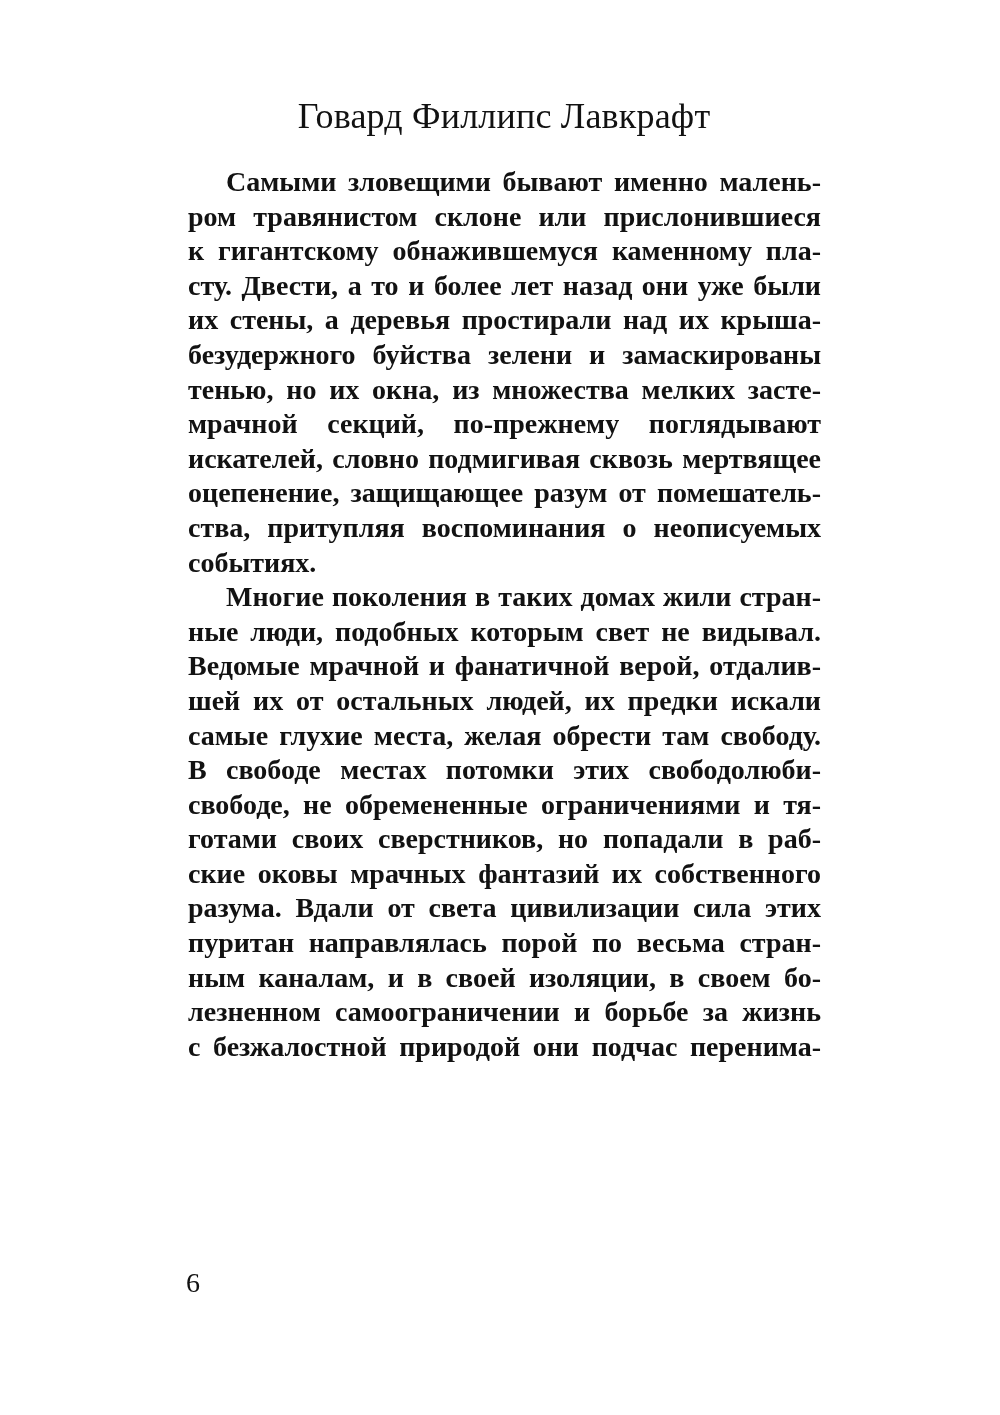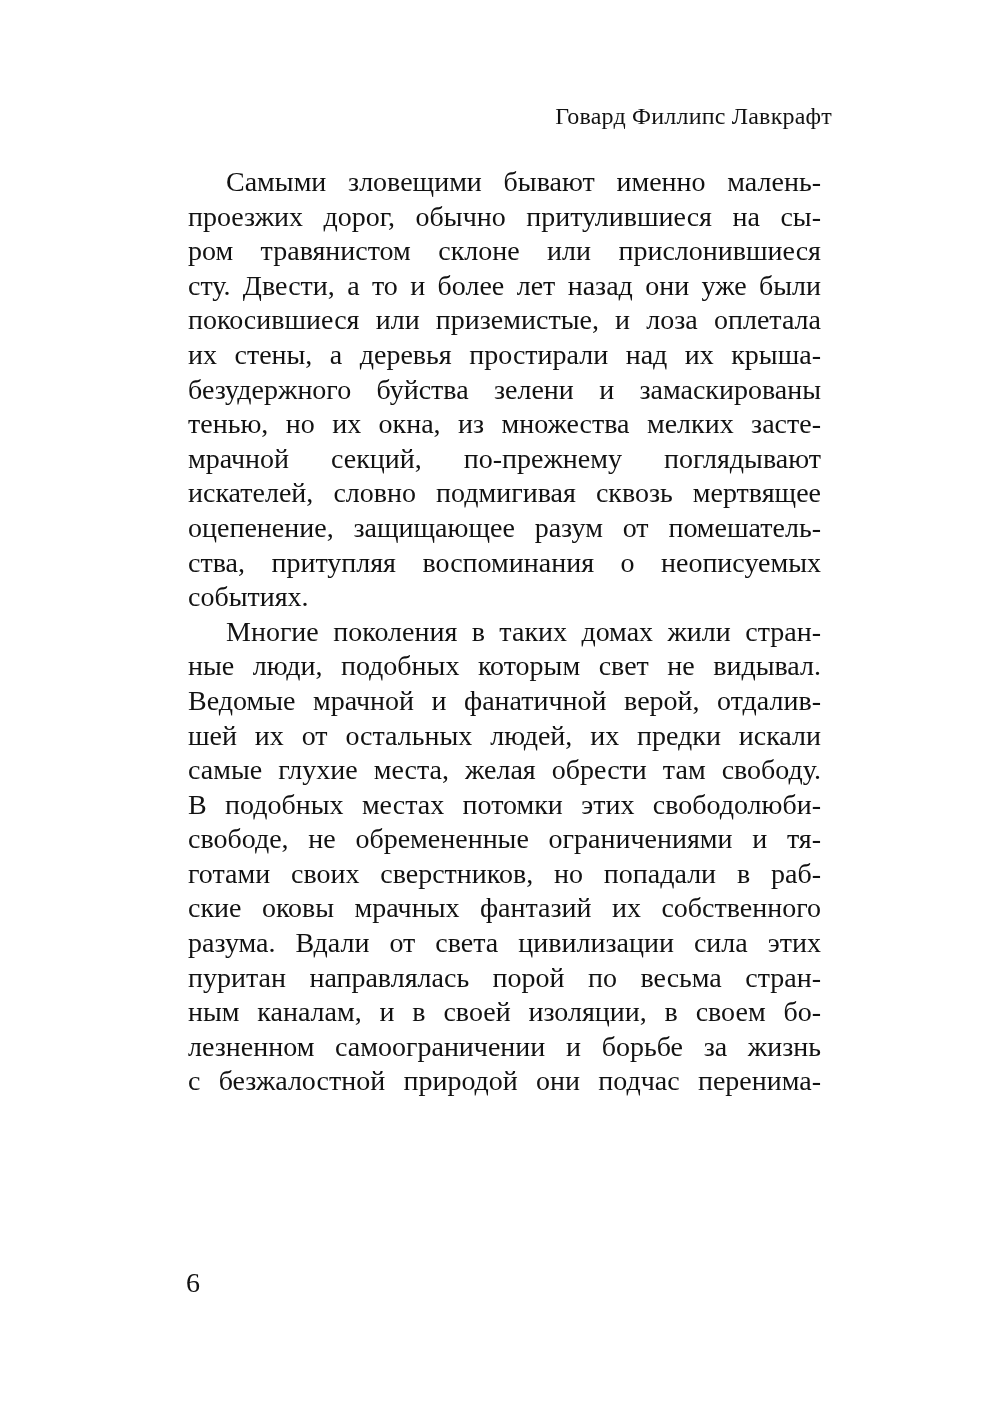--- a/index.html
+++ b/index.html
@@ -16,42 +16,43 @@
     color: #121212;
   }
   .page {
     position: absolute;
     inset: 0;
     background: #ffffff;
   }
   .header {
     position: absolute;
     top: 99px;
-    left: 192px;
+    left: 184px;
     width: 640px;
-    text-align: right;
-    font-size: 24px;
+    text-align: center;
+    font-size: 36px;
     line-height: 34.6px;
     letter-spacing: 0.2px;
     white-space: nowrap;
   }
   .text-block {
     position: absolute;
     top: 165px;
     left: 188px;
     width: 633px;
     font-size: 28px;
     line-height: 34.6px;
   }
   .line {
     height: 34.6px;
     text-align: justify;
     text-align-last: justify;
     overflow: visible;
     white-space: normal;
+    font-weight: bold;
   }
   .line.indent {
     padding-left: 38px;
   }
   .line.para-end {
     text-align: center;
     text-align-last: left;
   }
   .page-number {
     position: absolute;
@@ -62,38 +63,37 @@
   }
 </style>
 </head>
 <body>
 
 <div class="page">
   <div class="header">Говард Филлипс Лавкрафт</div>
 
   <div class="text-block">
       <div class="line indent">Самыми зловещими бывают именно малень-</div>
-      <div class="line">проезжих дорог, обычно притулившиеся на сы-</div>
       <div class="line">ром травянистом склоне или прислонившиеся</div>
+      <div class="line">к гигантскому обнажившемуся каменному пла-</div>
       <div class="line">сту. Двести, а то и более лет назад они уже были</div>
-      <div class="line">покосившиеся или приземистые, и лоза оплетала</div>
       <div class="line">их стены, а деревья простирали над их крыша-</div>
       <div class="line">безудержного буйства зелени и замаскированы</div>
       <div class="line">тенью, но их окна, из множества мелких засте-</div>
       <div class="line">мрачной секций, по-прежнему поглядывают</div>
       <div class="line">искателей, словно подмигивая сквозь мертвящее</div>
       <div class="line">оцепенение, защищающее разум от помешатель-</div>
       <div class="line">ства, притупляя воспоминания о неописуемых</div>
       <div class="line para-end">событиях.</div>
       <div class="line indent">Многие поколения в таких домах жили стран-</div>
       <div class="line">ные люди, подобных которым свет не видывал.</div>
       <div class="line">Ведомые мрачной и фанатичной верой, отдалив-</div>
       <div class="line">шей их от остальных людей, их предки искали</div>
       <div class="line">самые глухие места, желая обрести там свободу.</div>
-      <div class="line">В подобных местах потомки этих свободолюби-</div>
+      <div class="line">В свободе местах потомки этих свободолюби-</div>
       <div class="line">свободе, не обремененные ограничениями и тя-</div>
       <div class="line">готами своих сверстников, но попадали в раб-</div>
       <div class="line">ские оковы мрачных фантазий их собственного</div>
       <div class="line">разума. Вдали от света цивилизации сила этих</div>
       <div class="line">пуритан направлялась порой по весьма стран-</div>
       <div class="line">ным каналам, и в своей изоляции, в своем бо-</div>
       <div class="line">лезненном самоограничении и борьбе за жизнь</div>
       <div class="line">с безжалостной природой они подчас перенима-</div>
     </div>
 

